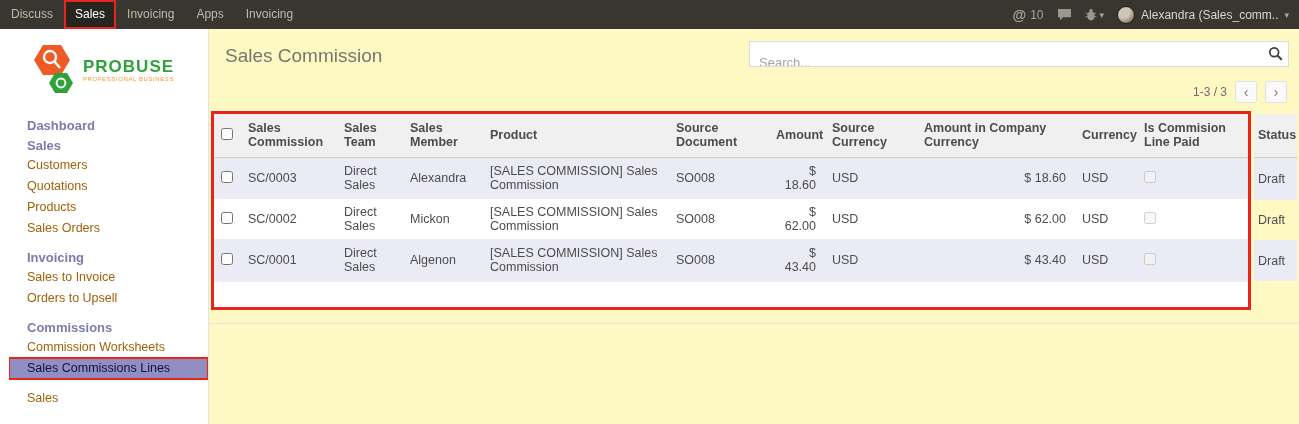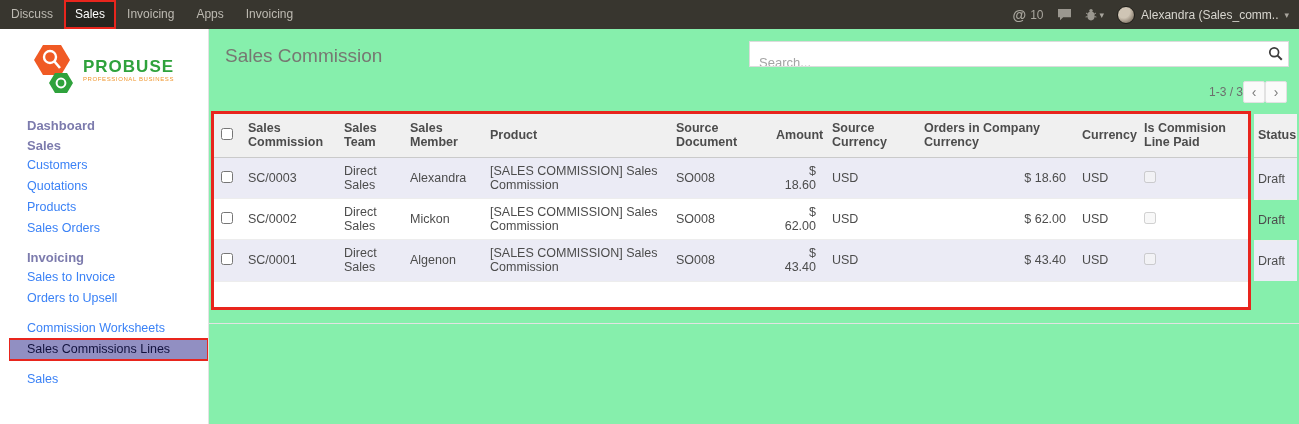--- a/index.html
+++ b/index.html
@@ -42,39 +42,39 @@
   .logo-text { display:flex; flex-direction:column; }
   .logo-title { color:#2fa23c; font-weight:bold; font-size:17px; letter-spacing:1px; line-height:18px; }
   .logo-sub { color:#f0962e; font-size:6px; letter-spacing:0.6px; }
   .side-nav { margin-top:8px; font-size:12.5px; }
   .side-section { margin-top:9px; }
   .side-section.tight { margin-top:1px; }
   .side-heading {
     color: var(--accent,#7c7bad); font-weight:bold; font-size:13px;
     padding:1px 18px; line-height:17px; cursor:pointer;
   }
-  .side-item { color:#3b82f6; padding:2px 10px 2px 18px; line-height:17px; cursor:pointer; white-space:nowrap; }
+  .side-item { color:#a16207; padding:2px 10px 2px 18px; line-height:17px; cursor:pointer; white-space:nowrap; }
   .side-item.active {
     background:#918fc2; color:#11113d;
     outline:2px solid var(--annotation,#e8251d); outline-offset:-1px;
   }
 
   
-  .main { flex:1; min-width:0; display:flex; flex-direction:column; background:#86efac; }
+  .main { flex:1; min-width:0; display:flex; flex-direction:column; background:#fef9c3; }
   .control-panel { display:flex; align-items:center; padding:12px 10px 6px 16px; }
   .page-title { font-size:19px; font-weight:normal; color:#777772; }
   .searchview { margin-left:auto; position:relative; width:540px; }
   .search-input {
     width:100%; height:26px; border:1px solid #dcdcdc; background:#fff;
     padding:16px 30px 0 9px; font-size:13px; color:#555; font-family:"Liberation Sans",sans-serif;
   }
   .search-input::placeholder { color:#a5a5a5; }
   .search-btn { position:absolute; right:6px; top:5px; cursor:pointer; background:none; border:none; line-height:0; }
 
-  .pager-row { display:flex; align-items:center; justify-content:flex-end; padding:4px 12px 6px 0; }
+  .pager-row { display:flex; align-items:center; justify-content:flex-end; gap:8px; padding:4px 12px 6px 0; }
   .pager-range { font-size:12px; color:#6d6d6d; }
   .pager-btn {
     width:22px; height:22px; border:1px solid #e2e2e2; background:#fafafa; color:#7a7a7a;
     border-radius:2px; font-size:14px; line-height:1; cursor:pointer;
   }
 
   
   .list-region { display:flex; align-items:flex-start; margin:2px 2px 0 2px; }
   .table-annotation { flex:1; min-width:0; border:3px solid var(--annotation,#e8251d); background:#fff; }
   .list-table { width:100%; border-collapse:collapse; table-layout:fixed; font-size:12.5px; color:#4c4c4c; }
@@ -171,20 +171,21 @@
           <div class="side-item">Quotations</div>
           <div class="side-item">Products</div>
           <div class="side-item">Sales Orders</div>
         </div>
         <div class="side-section">
           <div class="side-heading">Invoicing</div>
           <div class="side-item">Sales to Invoice</div>
           <div class="side-item">Orders to Upsell</div>
         </div>
         <div class="side-section">
+          <div class="side-heading">Commissions</div>
           <div class="side-item">Commission Worksheets</div>
           <div class="side-item active">Sales Commissions Lines</div>
         </div>
         <div class="side-section">
           <div class="side-item">Sales</div>
         </div>
       </nav>
     </aside>
 
     <main class="main">
@@ -230,21 +231,21 @@
                 <th class="sel">
                   <input type="checkbox" style="">
                 </th>
                 <th>Sales Commission</th>
                 <th>Sales Team</th>
                 <th>Sales Member</th>
                 <th>Product</th>
                 <th>Source Document</th>
                 <th class="num">Amount</th>
                 <th>Source Currency</th>
-                <th>Orders in Company Currency</th>
+                <th>Amount in Company Currency</th>
                 <th>Currency</th>
                 <th>Is Commision Line Paid</th>
               </tr>
             </thead>
             <tbody>
               <tr class="striped">
                 <td class="sel"><input type="checkbox" style=""></td>
                 <td>SC/0003</td>
                 <td>Direct Sales</td>
                 <td>Alexandra</td>

